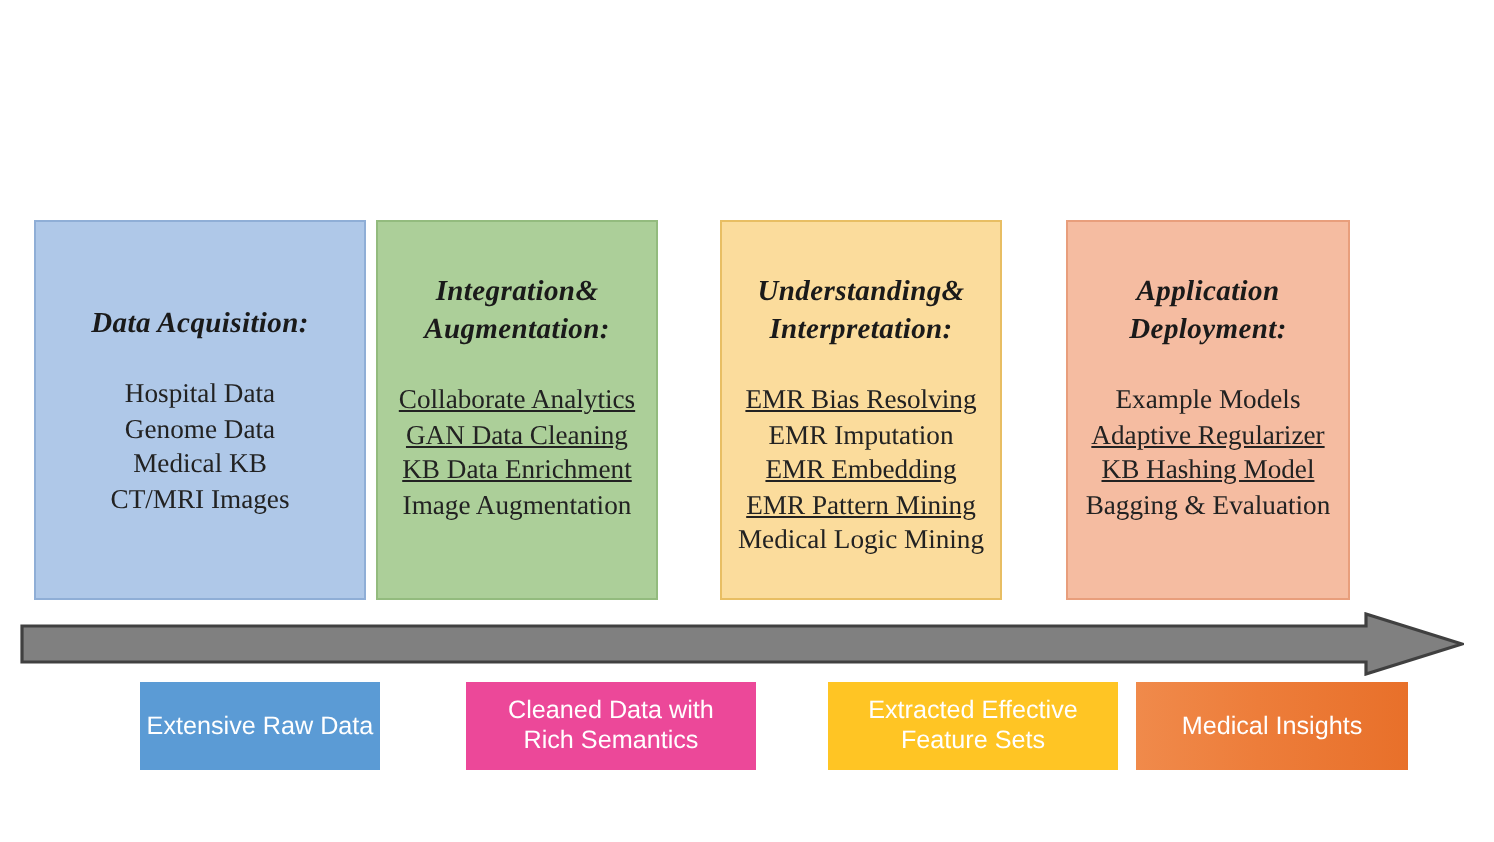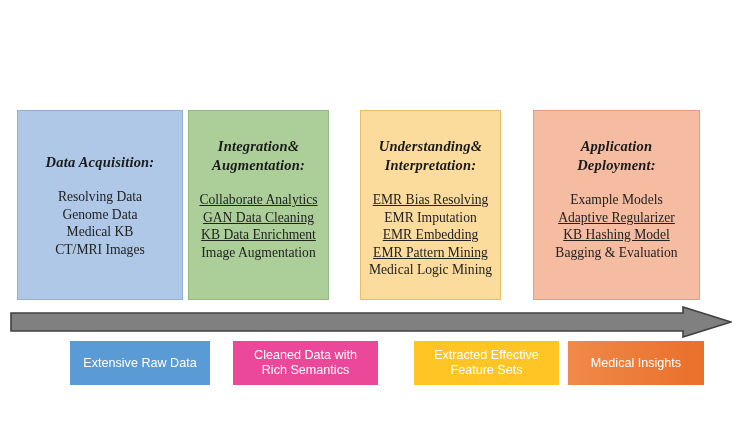--- a/index.html
+++ b/index.html
@@ -72,21 +72,21 @@
     left: 188px; width: 141px;
     background: #ACCF99;
     border-color: #93BB7E;
   }
   #box-understanding-interpretation {
     left: 360px; width: 141px;
     background: #FBDC9C;
     border-color: #E8BE63;
   }
   #box-application-deployment {
-    left: 533px; width: 167px;
+    left: 533px; width: 142px;
     background: #F5BCA1;
     border-color: #E89E7C;
   }
 
   
   #pipeline-arrow {
     position: absolute;
     left: 10px;
     top: 306px;
     width: 722px;
@@ -102,35 +102,35 @@
     display: flex;
     align-items: center;
     justify-content: center;
     text-align: center;
     color: #ffffff;
     font-family: "Liberation Sans", sans-serif;
     font-size: 12.6px;
     line-height: 15px;
     white-space: pre-line;
   }
-  #chip-extensive-raw-data    { left: 70px;  width: 140px; background: #5B9BD5; }
+  #chip-extensive-raw-data    { left: 70px;  width: 120px; background: #5B9BD5; }
   #chip-cleaned-data          { left: 233px; width: 145px; background: #ec4899; }
   #chip-extracted-features    { left: 414px; width: 145px; background: #FFC524; align-items: center; }
   #chip-medical-insights      { left: 568px; width: 136px;
                                 background: linear-gradient(90deg,#F08A4B 0%,#ED7D3A 45%,#E8702A 100%); }
 </style>
 </head>
 <body>
 
 <div id="canvas">
 
   <div class="stage-box" id="box-data-acquisition">
     <div class="stage-title">Data Acquisition:</div>
     <div class="stage-items">
-      <div class="stage-item">Resolving Data</div>
+      <div class="stage-item">Hospital Data</div>
       <div class="stage-item">Genome Data</div>
       <div class="stage-item">Medical KB</div>
       <div class="stage-item">CT/MRI Images</div>
     </div>
   </div>
 
   <div class="stage-box" id="box-integration-augmentation">
     <div class="stage-title">Integration&amp;
 Augmentation:</div>
     <div class="stage-items">

